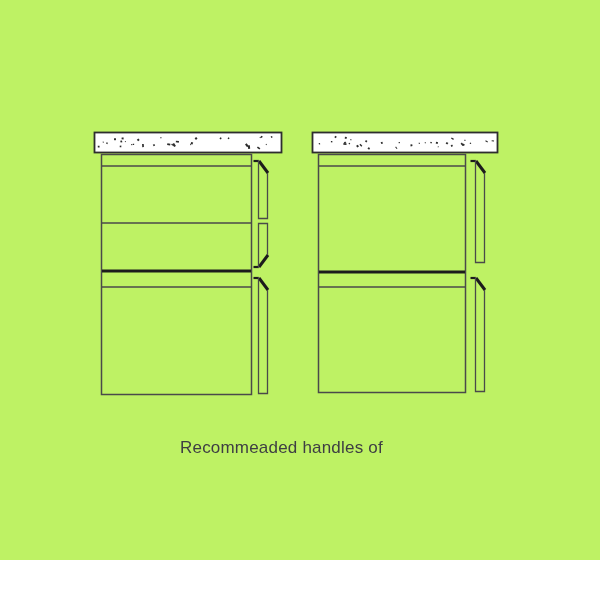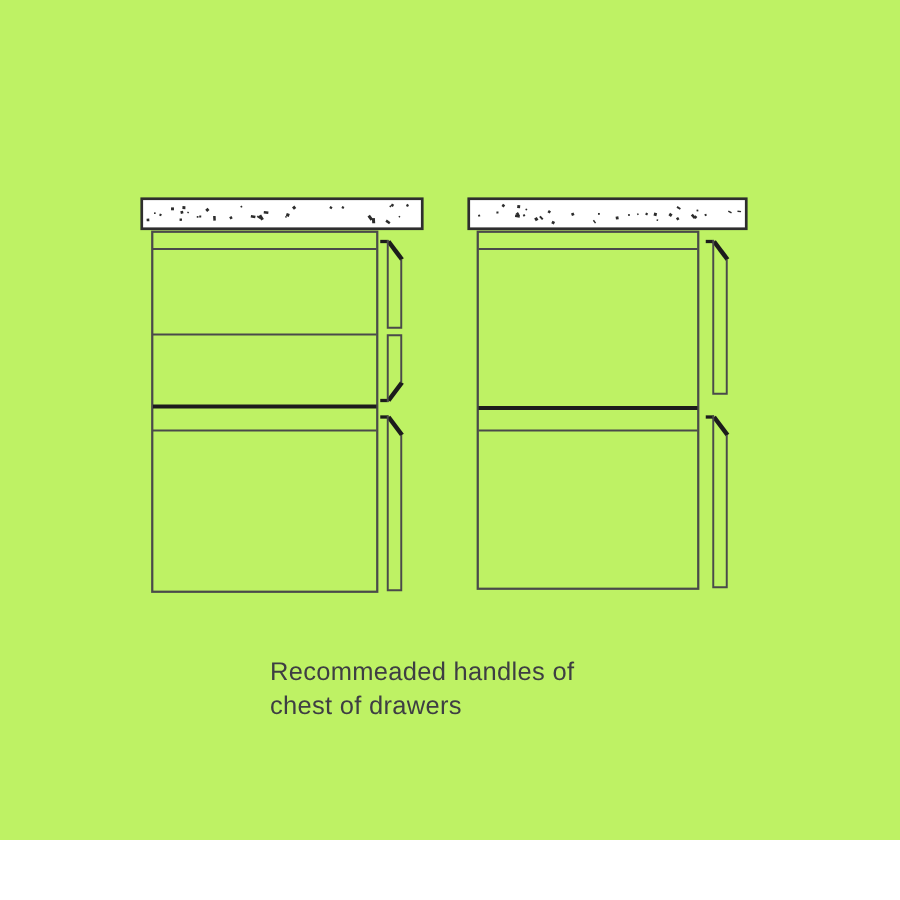--- a/index.html
+++ b/index.html
@@ -136,15 +136,14 @@
         </g>
         <g>
           <line x1="470.5" y1="278" x2="476" y2="278" stroke="#1c1c1c" stroke-width="2.2"></line>
           <line x1="476" y1="278" x2="485" y2="290" stroke="#1c1c1c" stroke-width="3"></line>
           <path d="M 475.5 277 L 475.5 391.5 L 484.5 391.5 L 484.5 290" fill="none" stroke="#4a4a4a" stroke-width="1.3"></path>
         </g>
       </g>
     </svg>
   <div class="caption">
     <div>Recommeaded handles of</div>
-    <div>chest of drawers</div>
   </div>
 </div>
 
 </body></html>

